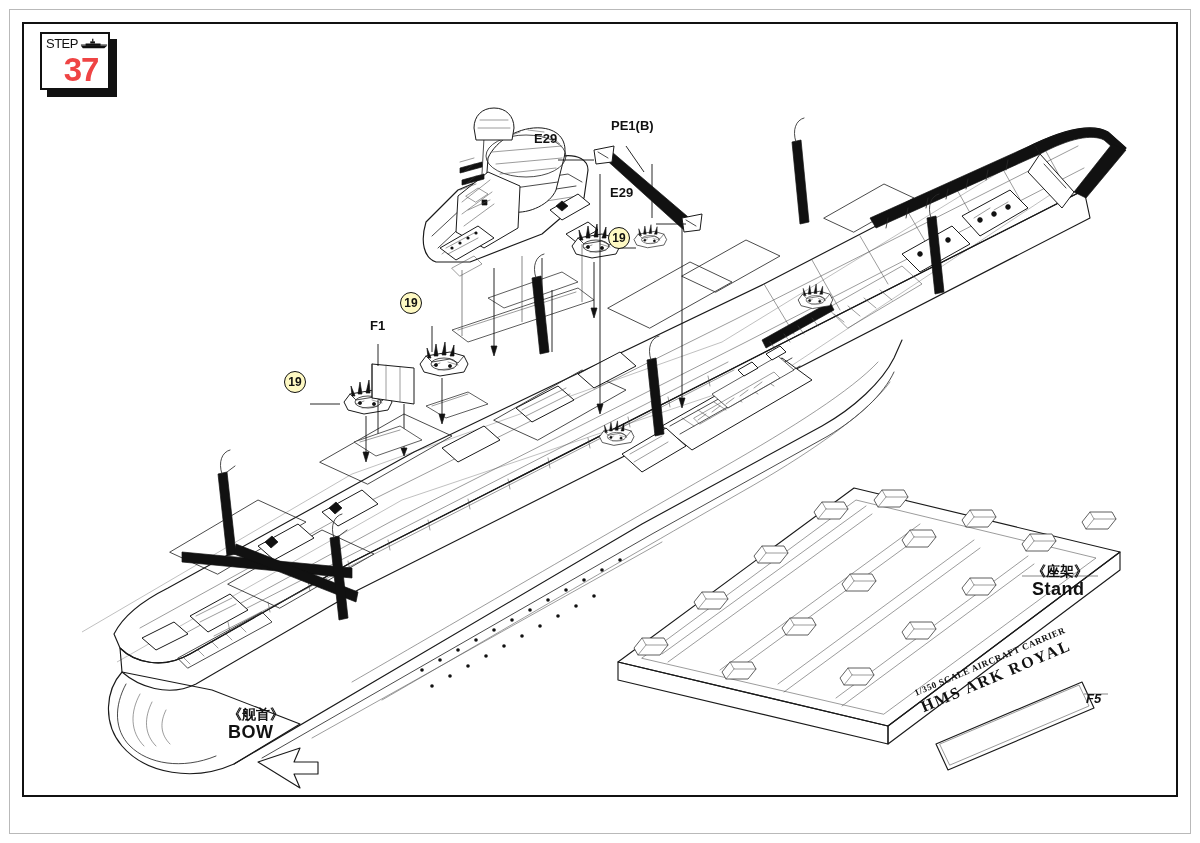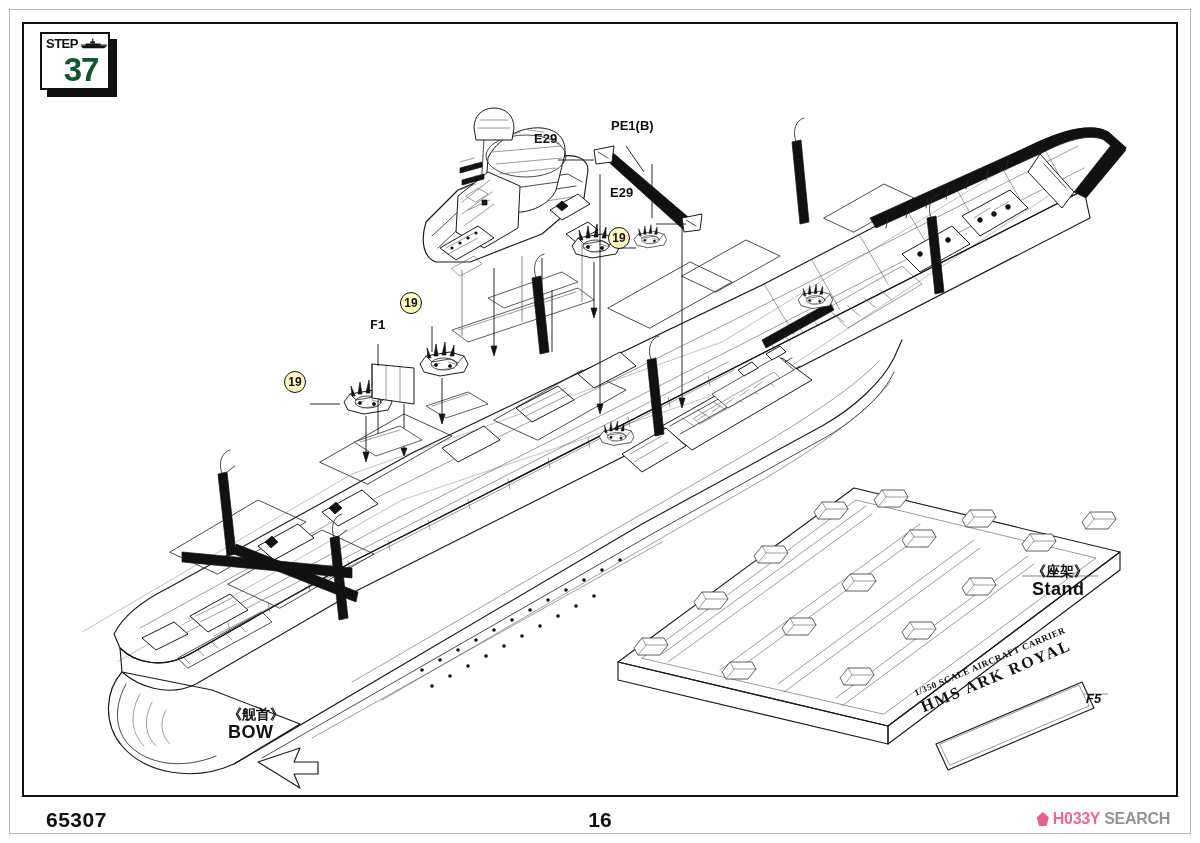--- a/index.html
+++ b/index.html
@@ -54,35 +54,35 @@
     display: flex; flex-direction: column;
   }
   #step-badge .sb-top {
     height: 19px;
     display: flex; align-items: center;
     padding-left: 4px;
     gap: 2px;
   }
   #step-badge .sb-word {
     font-family: "Liberation Sans", sans-serif;
-    font-weight: bold;
+    font-weight: normal;
     font-size: 13px;
     letter-spacing: -0.5px;
     color: #111111;
     line-height: 1;
   }
   #step-badge .sb-ship { display: block; }
   #step-badge .sb-num {
     flex: 1;
     display: flex; align-items: center; justify-content: center;
     font-family: "Liberation Sans", sans-serif;
     font-weight: bold;
     font-size: 33px;
     line-height: 1;
-    color: #14532d;
+    color: #ef4444;
     letter-spacing: -1px;
     margin-top: -3px;
     margin-left: 12px;
   }
 
   
   #drawing {
     position: absolute;
     left: 22px; top: 22px;
     width: 1156px; height: 775px;
@@ -626,21 +626,21 @@
     </g>
 
   </svg>
 
   <div class="callout-text" style="left:534px; top:132px;">E29</div>
 
   <div class="callout-text" style="left:611px; top:119px;">PE1(B)</div>
 
   <div class="callout-text" style="left:610px; top:186px;">E29</div>
 
-  <div class="callout-text" style="left:370px; top:319px;font-family:Liberation Mono, monospace;">F1</div>
+  <div class="callout-text" style="left:370px; top:319px;">F1</div>
 
   <div class="callout-text" style="left:1086px; top:692px;font-style:italic;">F5</div>
 
   <div class="num-circle" style="left:284px; top:371px;">19</div>
   <div class="num-circle" style="left:400px; top:292px;">19</div>
   <div class="num-circle" style="left:608px; top:227px;">19</div>
 
   <div class="cjk-label" style="left:1032px; top:563px;">
     <span class="cjk">《座架》</span>
     <span class="rom">Stand</span>
@@ -653,23 +653,14 @@
 
   <div style="position:absolute; left:905px; top:692px; width:180px; height:60px;
               transform: rotate(-23deg); transform-origin: 0 0;">
     <div style="font-family:'Liberation Serif', serif; font-weight:bold; font-size:9px;
                 letter-spacing:0.6px; color:#111; white-space:nowrap; text-align:center; width:180px;">1/350 SCALE AIRCRAFT CARRIER</div>
     <div style="font-family:'Liberation Serif', serif; font-weight:bold; font-size:16px;
                 letter-spacing:2px; color:#111; white-space:nowrap; text-align:center; width:180px;
                 margin-top:2px;">HMS ARK ROYAL</div>
   </div>
 
-  <div id="footer">
-    <div id="kit-number">65307</div>
-    <div id="page-number">16</div>
-    <div id="watermark">
-      <span class="wm-mark"></span>
-      <span class="wm-a">H033Y</span>
-      <span class="wm-b">SEARCH</span>
-    </div>
-  </div>
 
 </div>
 
 </body></html>

